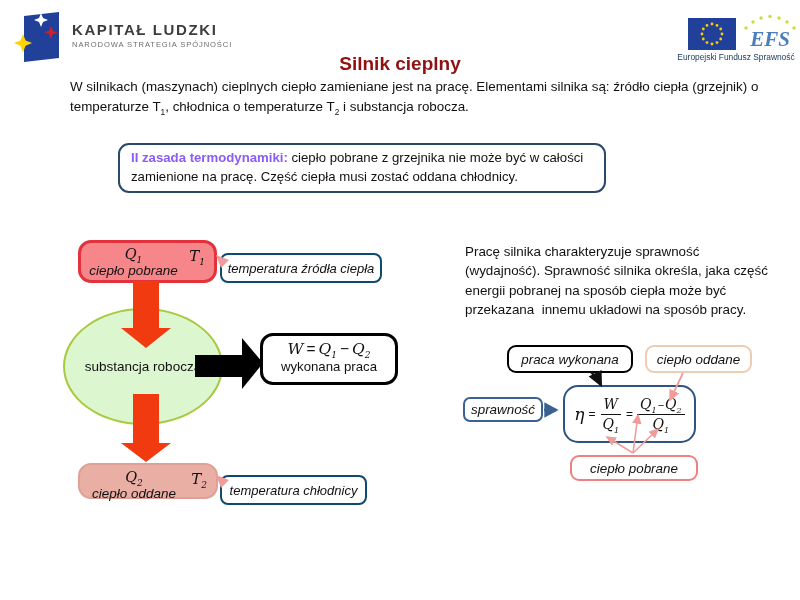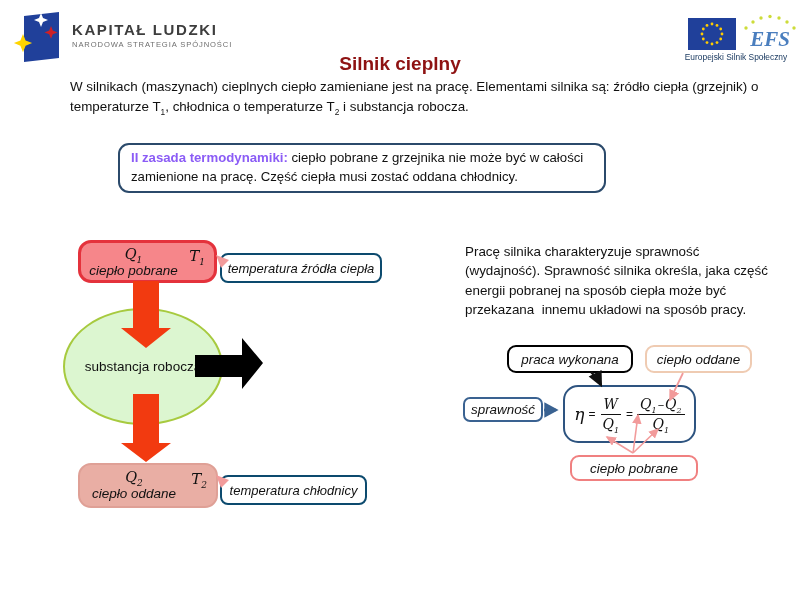--- a/index.html
+++ b/index.html
@@ -26,21 +26,21 @@
     padding:4px 11px 5px 11px;font-size:13.2px;line-height:1.42;}
   .law-lead{font-weight:bold;color:#8b5cf6;}
 
   
   .q-box{box-sizing:border-box;border-radius:13px;text-align:center;font-style:italic;z-index:3;}
   .q-box .mathvar{font-family:"DejaVu Serif",serif;font-style:italic;font-size:14.5px;}
   .q-box .q-label{font-size:13.5px;}
   .t-var{position:absolute;font-family:"DejaVu Serif",serif;font-style:italic;font-size:15px;color:#111;}
   .t-var sub{font-size:9px;}
   .heat-in{left:78px;top:240px;width:139px;height:43px;background:#f6868a;border:3px solid #e4323c;padding-top:2px;padding-right:28px;}
-  .heat-out{left:78px;top:463px;width:140px;height:45px;background:#e9aea4;border:2px solid #dfa096;padding-top:3px;padding-right:28px;}
+  .heat-out{left:78px;top:463px;width:140px;height:36px;background:#e9aea4;border:2px solid #dfa096;padding-top:3px;padding-right:28px;}
   .temp-label{box-sizing:border-box;background:#fff;border:2px solid #0c4a6e;border-radius:8px;
     display:flex;align-items:center;justify-content:center;font-style:italic;font-size:13px;z-index:1;}
   .temp-source{left:220px;top:253px;width:162px;height:30px;}
   .temp-cooler{left:220px;top:475px;width:147px;height:30px;}
   .ellipse{left:63px;top:308px;width:160px;height:117px;border-radius:50%;
     background:#dcf6d0;border:2.5px solid #a7ca3f;box-sizing:border-box;
     display:flex;align-items:center;justify-content:center;font-size:13.5px;z-index:1;}
   .w-box{left:260px;top:333px;width:138px;height:52px;box-sizing:border-box;background:#fff;
     border:3px solid #000;border-radius:13px;text-align:center;z-index:3;padding-top:4px;}
   .w-formula{font-family:"DejaVu Serif",serif;font-style:italic;font-size:15.5px;}
@@ -114,38 +114,42 @@
           <circle cx="13" cy="10" r="1.7"></circle>
           <circle cx="21" cy="6" r="1.7"></circle>
         <circle cx="30" cy="4.5" r="1.7"></circle>
           <circle cx="39" cy="6" r="1.7"></circle>
           <circle cx="47" cy="10" r="1.7"></circle>
         <circle cx="54" cy="16" r="1.7"></circle>
       </g>
       <text x="30" y="34" text-anchor="middle" font-family="Liberation Serif, serif" font-size="21" font-style="italic" font-weight="bold" fill="#4a7ebe">EFS</text>
     </svg>
   </div>
-  <div class="abs efs-caption">Europejski Silnik Społeczny</div>
+  <div class="abs efs-caption">Europejski Fundusz Sprawność</div>
 
   <p class="abs intro" style="margin:0;"><span>W silnikach (maszynach) cieplnych ciepło zamieniane jest na pracę. Elementami silnika są: źródło ciepła (grzejnik) o temperaturze </span><span>T</span><sub>1</sub><span>, chłodnica o temperaturze </span><span>T</span><sub>2</sub><span> i substancja robocza.</span></p>
 
   <div class="abs law-box">
     <span class="law-lead">II zasada termodynamiki:</span><span> ciepło pobrane z grzejnika nie może być w całości zamienione na pracę. Część ciepła musi zostać oddana chłodnicy.</span>
   </div>
 
   <div class="abs q-box heat-in">
     <div><span class="mathvar">Q</span><sub class="mathvar" style="font-size:9px;">1</sub></div>
     <div class="q-label">ciepło pobrane</div>
     <span class="t-var" style="right:9px;top:4px;"><span>T</span><sub>1</sub></span>
   </div>
 
   <div class="abs temp-label temp-source">temperatura źródła ciepła</div>
 
   <div class="abs ellipse">substancja robocza</div>
 
+  <div class="abs w-box">
+    <div class="w-formula"><span>W</span><span class="op">=</span><span>Q</span><sub style="font-size:9px;">1</sub><span class="op">−</span><span>Q</span><sub style="font-size:9px;">2</sub></div>
+    <div class="w-label">wykonana praca</div>
+  </div>
 
   <div class="abs q-box heat-out">
     <div><span class="mathvar">Q</span><sub class="mathvar" style="font-size:9px;">2</sub></div>
     <div class="q-label">ciepło oddane</div>
     <span class="t-var" style="right:9px;top:5px;"><span>T</span><sub>2</sub></span>
   </div>
 
   <div class="abs temp-label temp-cooler">temperatura chłodnicy</div>
 
   <p class="abs eff-par" style="margin:0;">Pracę silnika charakteryzuje sprawność (wydajność). Sprawność silnika określa, jaka część energii pobranej na sposób ciepła może być przekazana  innemu układowi na sposób pracy.</p>

